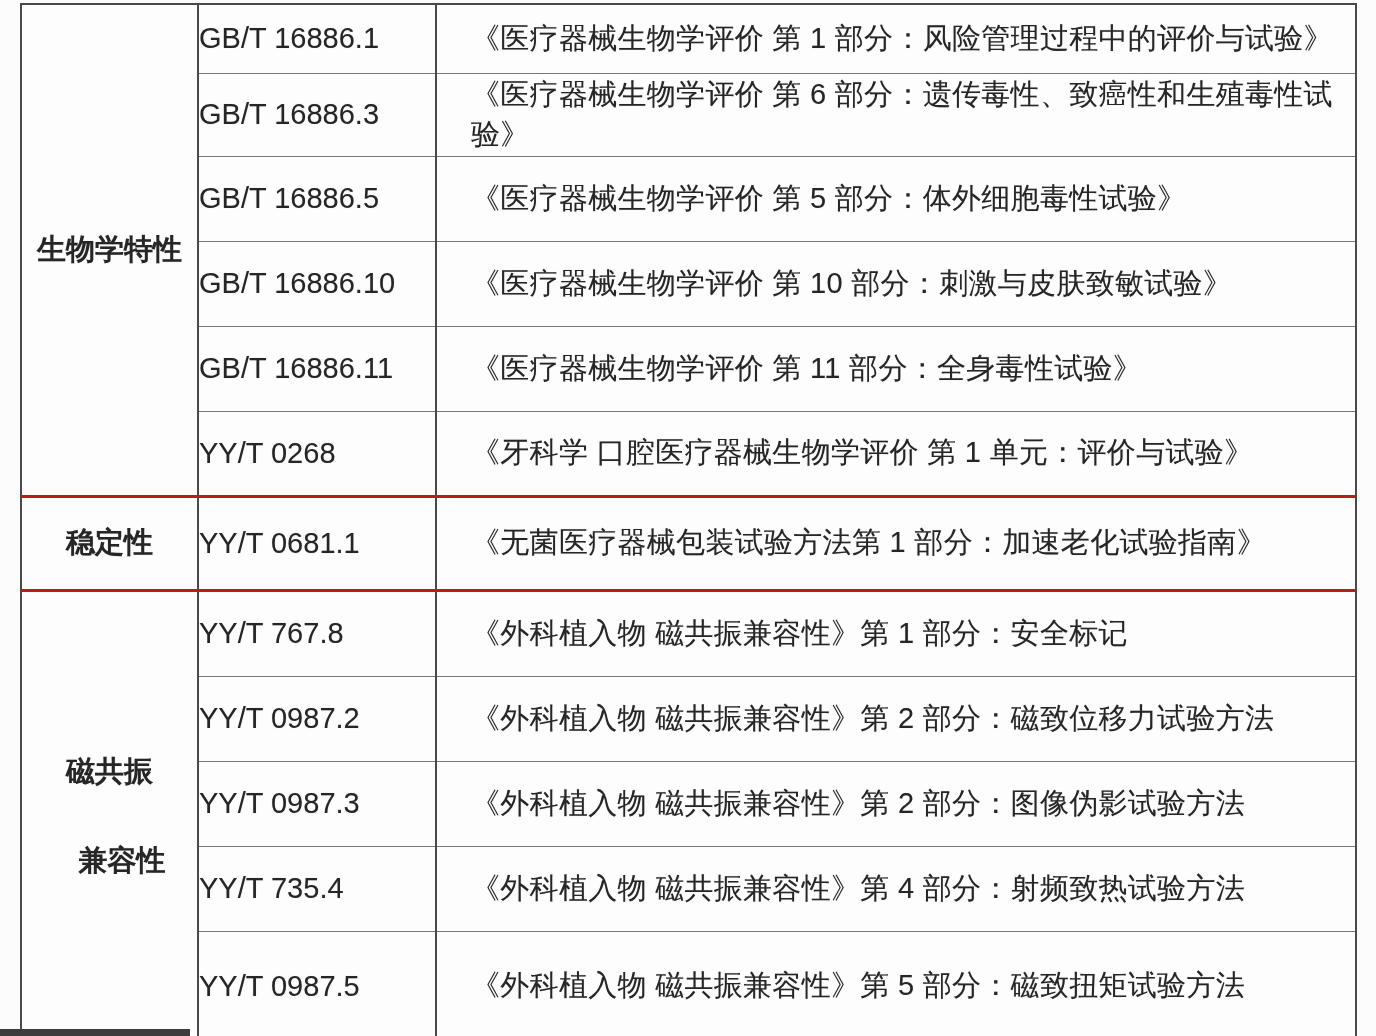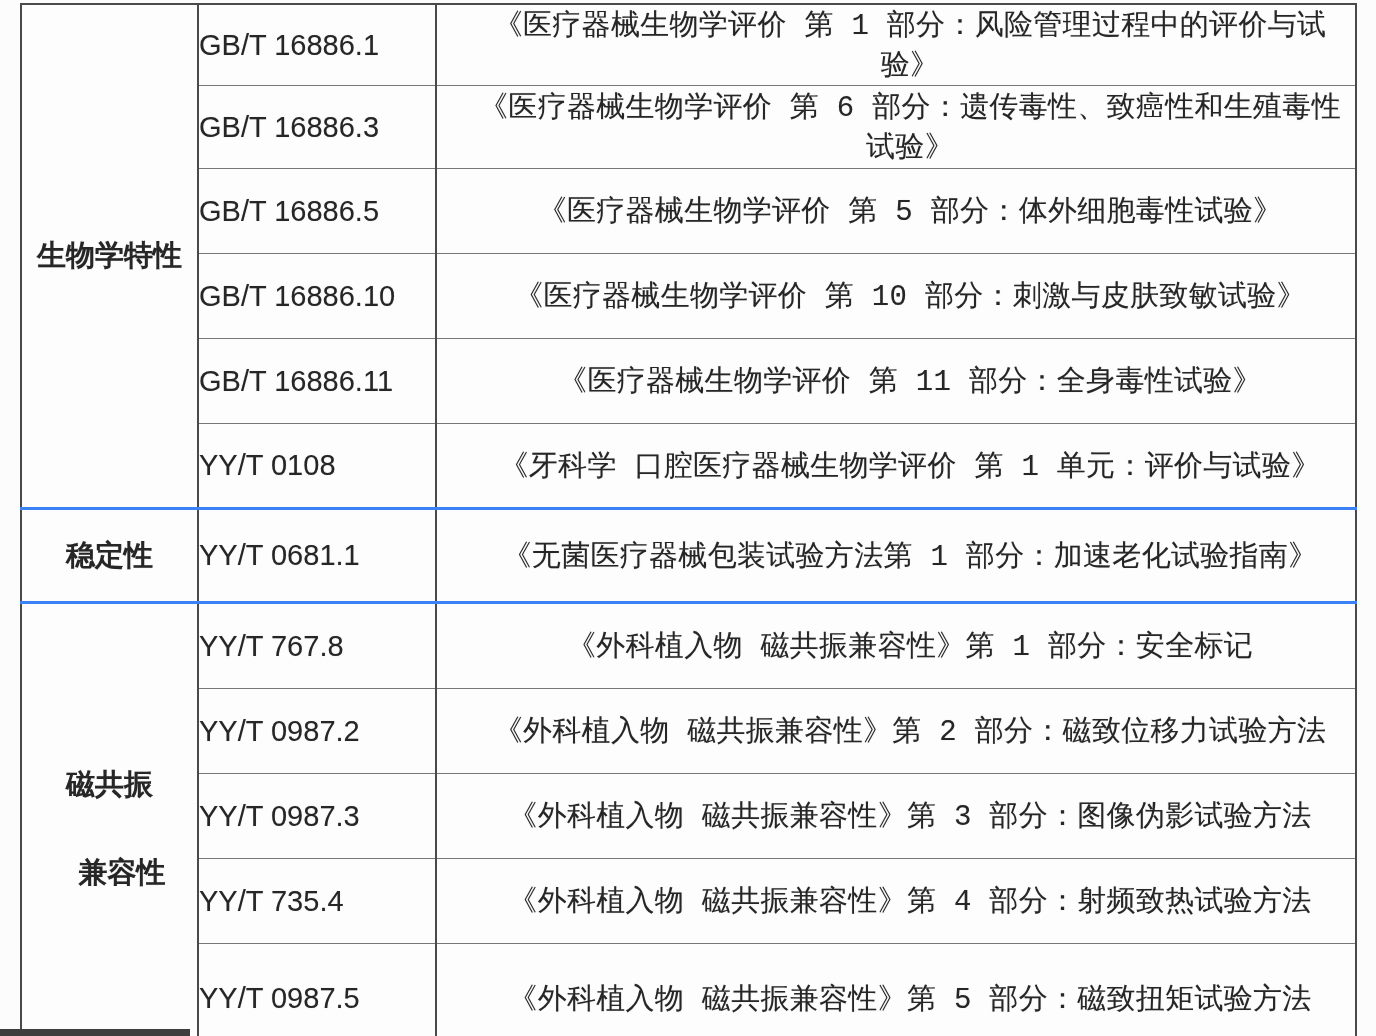--- a/index.html
+++ b/index.html
@@ -25,26 +25,26 @@
   }
   td {
     padding: 0;
     border-left: 2px solid #4a4a4a;
     border-right: 2px solid #4a4a4a;
     border-top: 1.5px solid #777777;
     border-bottom: 1.5px solid #777777;
     vertical-align: middle;
     background: #fdfdfd;
   }
-  tr.group-start td { border-top: 3px solid #3b82f6; }
+  tr.group-start td { border-top: 3px solid #b91c1c; }
   td.cat  { text-align: center; font-weight: bold; }
   td.cat div { line-height: 1.15; }
   td.cat div + div { margin-top: 55px; padding-left: 25px; }
   td.code { }
-  td.title { padding-left: 34px; padding-right: 6px; text-align: center; letter-spacing: 0.3px; font-family: Liberation Mono, monospace; }
+  td.title { padding-left: 34px; padding-right: 6px; text-align: left; letter-spacing: 0.3px; }
   .bottom-artifact {
     position: absolute;
     left: 0; top: 1029px;
     width: 190px; height: 7px;
     background: #3d3d3d;
   }
 </style>
 </head>
 <body>
 
@@ -73,21 +73,21 @@
         </tr>
         <tr style="height: 85px;">
           <td class="code">GB/T 16886.10</td>
           <td class="title">《医疗器械生物学评价 第 10 部分：刺激与皮肤致敏试验》</td>
         </tr>
         <tr style="height: 85px; margin-top: 16px;">
           <td class="code">GB/T 16886.11</td>
           <td class="title">《医疗器械生物学评价 第 11 部分：全身毒性试验》</td>
         </tr>
         <tr style="height: 85px;">
-          <td class="code">YY/T 0108</td>
+          <td class="code">YY/T 0268</td>
           <td class="title">《牙科学 口腔医疗器械生物学评价 第 1 单元：评价与试验》</td>
         </tr>
         <tr class="group-start" style="height: 94px;">
           <td class="cat" rowspan="1">
             <div>稳定性</div>
           </td>
           <td class="code">YY/T 0681.1</td>
           <td class="title">《无菌医疗器械包装试验方法第 1 部分：加速老化试验指南》</td>
         </tr>
         <tr class="group-start" style="height: 86px;">
@@ -97,21 +97,21 @@
           </td>
           <td class="code">YY/T 767.8</td>
           <td class="title">《外科植入物 磁共振兼容性》第 1 部分：安全标记</td>
         </tr>
         <tr style="height: 85px;">
           <td class="code">YY/T 0987.2</td>
           <td class="title">《外科植入物 磁共振兼容性》第 2 部分：磁致位移力试验方法</td>
         </tr>
         <tr style="height: 85px; margin-top: 45px;">
           <td class="code">YY/T 0987.3</td>
-          <td class="title">《外科植入物 磁共振兼容性》第 3 部分：图像伪影试验方法</td>
+          <td class="title">《外科植入物 磁共振兼容性》第 2 部分：图像伪影试验方法</td>
         </tr>
         <tr style="height: 85px;">
           <td class="code">YY/T 735.4</td>
           <td class="title">《外科植入物 磁共振兼容性》第 4 部分：射频致热试验方法</td>
         </tr>
         <tr style="height: 111px;">
           <td class="code">YY/T 0987.5</td>
           <td class="title">《外科植入物 磁共振兼容性》第 5 部分：磁致扭矩试验方法</td>
         </tr>
       </tbody>

